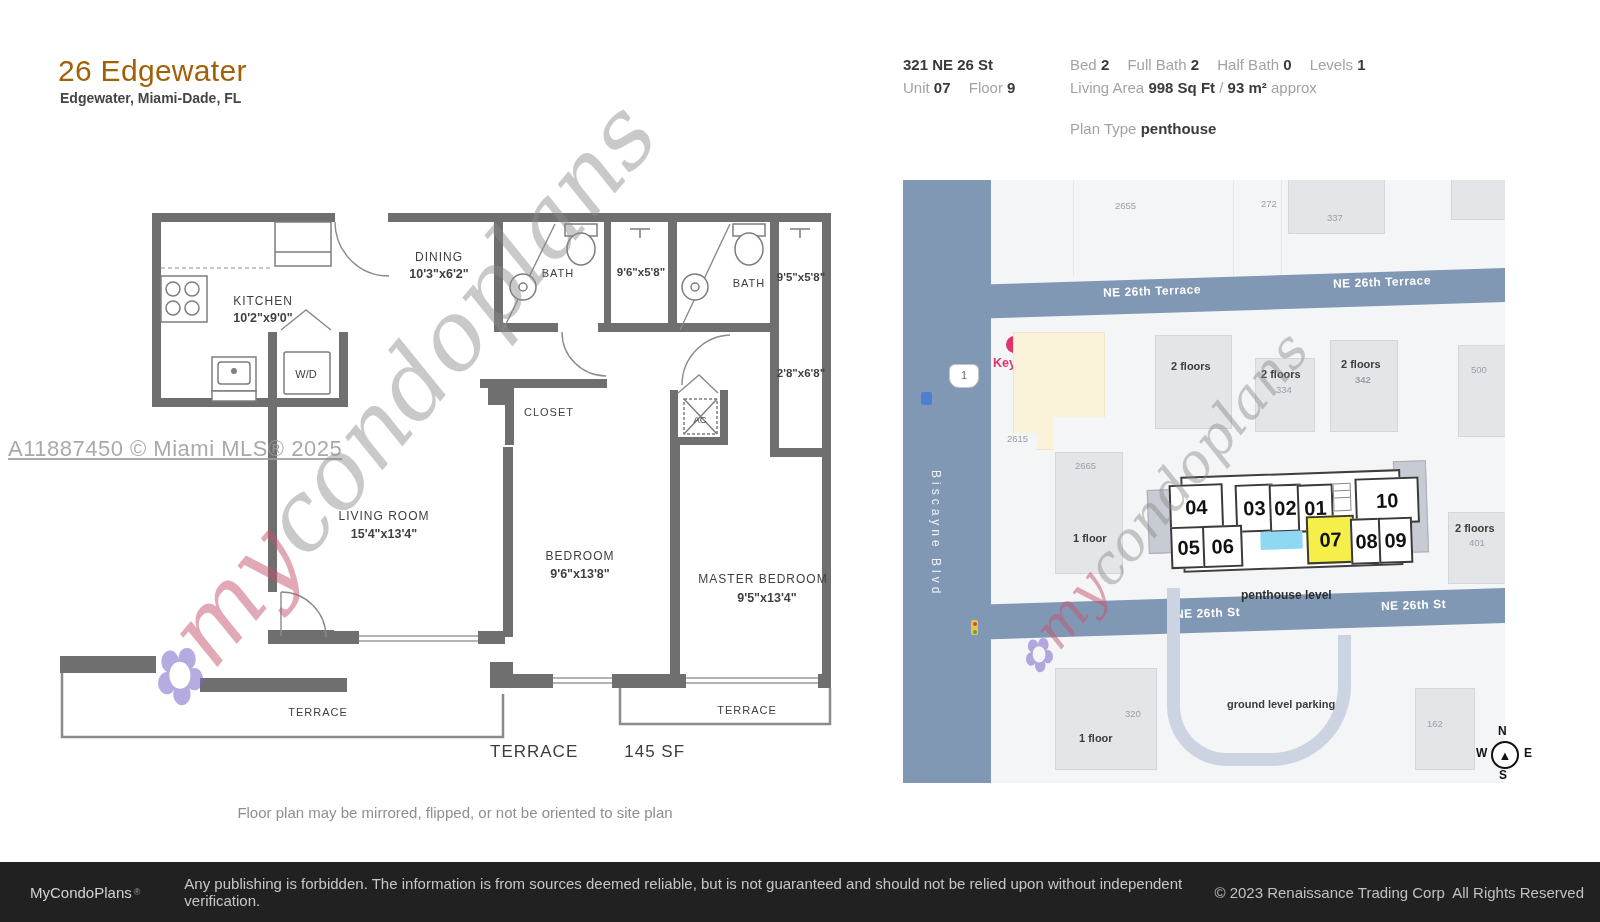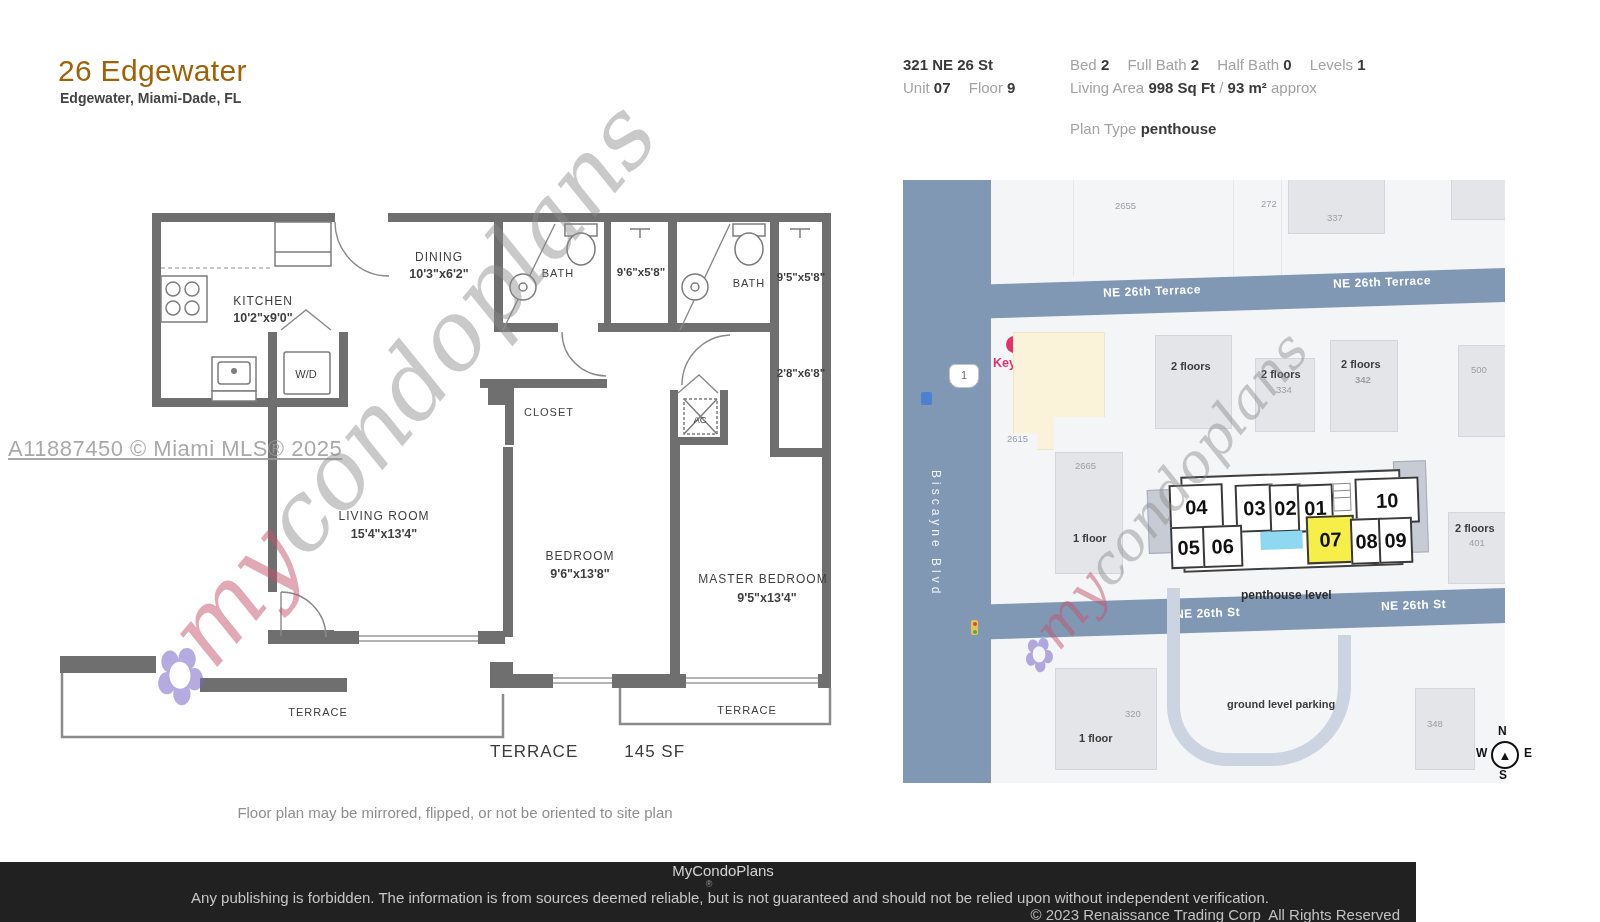--- a/index.html
+++ b/index.html
@@ -46,21 +46,21 @@
         font-size:20px;font-weight:bold;color:#111;}
   .endcap{position:absolute;background:#c7cbd3;border:1px solid #a9adb5;}
   .sitebody{position:absolute;background:#fff;border:2px solid #3f3f3f;}
   .pool{position:absolute;background:#8fd8f2;}
   .penthouse{font-size:12px;font-weight:bold;color:#2d2d2d;margin-top:20px;}
   .parking-curve{border:13px solid #ccd4e1;border-top:none;border-radius:0 0 80px 60px;}
   .compass{font-size:12px;font-weight:bold;color:#111;}
   .compass-circle{width:24px;height:24px;border:2.5px solid #111;border-radius:50%;background:#fff;
                   display:flex;align-items:center;justify-content:center;font-size:13px;color:#111;}
   
-  .footer{left:0;top:862px;width:1416px;height:60px;background:#212121;display:flex;align-items:center;font-size:15px;flex-direction:column;}
+  .footer{left:0;top:862px;width:1600px;height:60px;background:#212121;display:flex;align-items:center;font-size:15px;}
   .footer .brand{color:#d2d2d2;margin-left:30px;}
   .footer .reg{color:#9a9a9a;font-size:9px;vertical-align:super;margin-left:2px;}
   .footer .disc{color:#c6c6c6;margin-left:44px;}
   .footer .copy{color:#c0c0c0;margin-left:auto;margin-right:16px;white-space:pre;}
   svg text{font-family:"Liberation Sans",sans-serif;fill:#3f3f3f;}
 </style>
 </head>
 <body>
 
 <div id="page">
@@ -274,21 +274,21 @@
 
     <div class="abs bnum" style="left:104px;top:253px;">2615</div>
     <div class="abs bldg" style="left:152px;top:272px;width:66px;height:120px;"></div>
     <div class="abs bnum" style="left:172px;top:280px;">2665</div>
     <div class="abs bfloors" style="left:170px;top:352px;">1 floor</div>
 
     <div class="abs bldg" style="left:152px;top:488px;width:100px;height:100px;"></div>
     <div class="abs bnum" style="left:222px;top:528px;">320</div>
     <div class="abs bfloors" style="left:176px;top:552px;">1 floor</div>
     <div class="abs bldg" style="left:512px;top:508px;width:58px;height:80px;"></div>
-    <div class="abs bnum" style="left:524px;top:538px;">348</div>
+    <div class="abs bnum" style="left:524px;top:538px;">162</div>
 
     <div class="abs" style="left:264px;top:408px;width:13px;height:60px;background:#ccd4e1;"></div>
     <div class="abs parking-curve" style="left:264px;top:455px;width:158px;height:118px;"></div>
     <div class="abs bfloors" style="left:308px;top:518px;font-weight:bold;margin-left:16px;">ground level parking</div>
 
     <div class="abs site" style="left:245px;top:285px;width:282px;height:120px;">
       <div class="endcap" style="left:0;top:20px;width:38px;height:62px;"></div>
       <div class="endcap" style="left:247px;top:0;width:31px;height:90px;"></div>
       <div class="sitebody" style="left:34px;top:8px;width:216px;height:92px;"></div>
       <div class="cell" style="left:22px;top:16px;width:50px;height:42px;">04</div>

